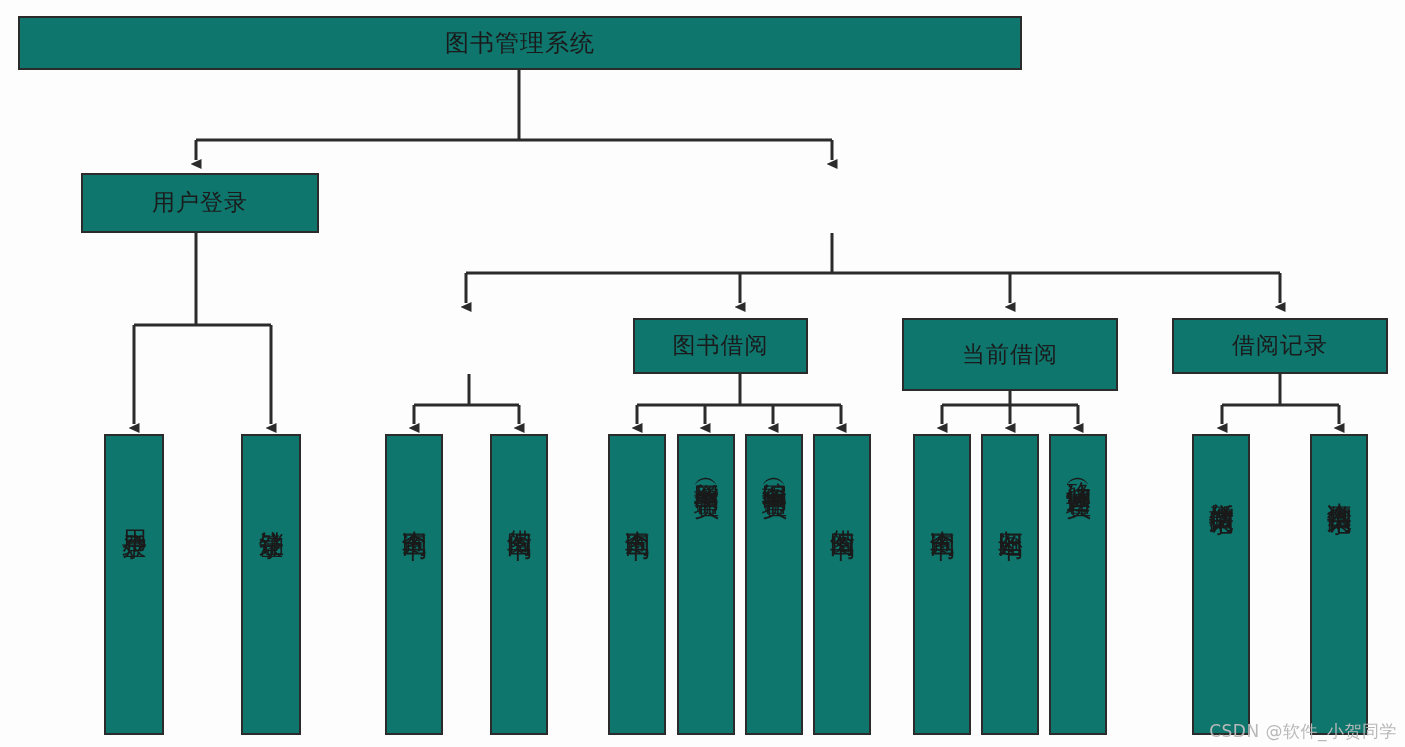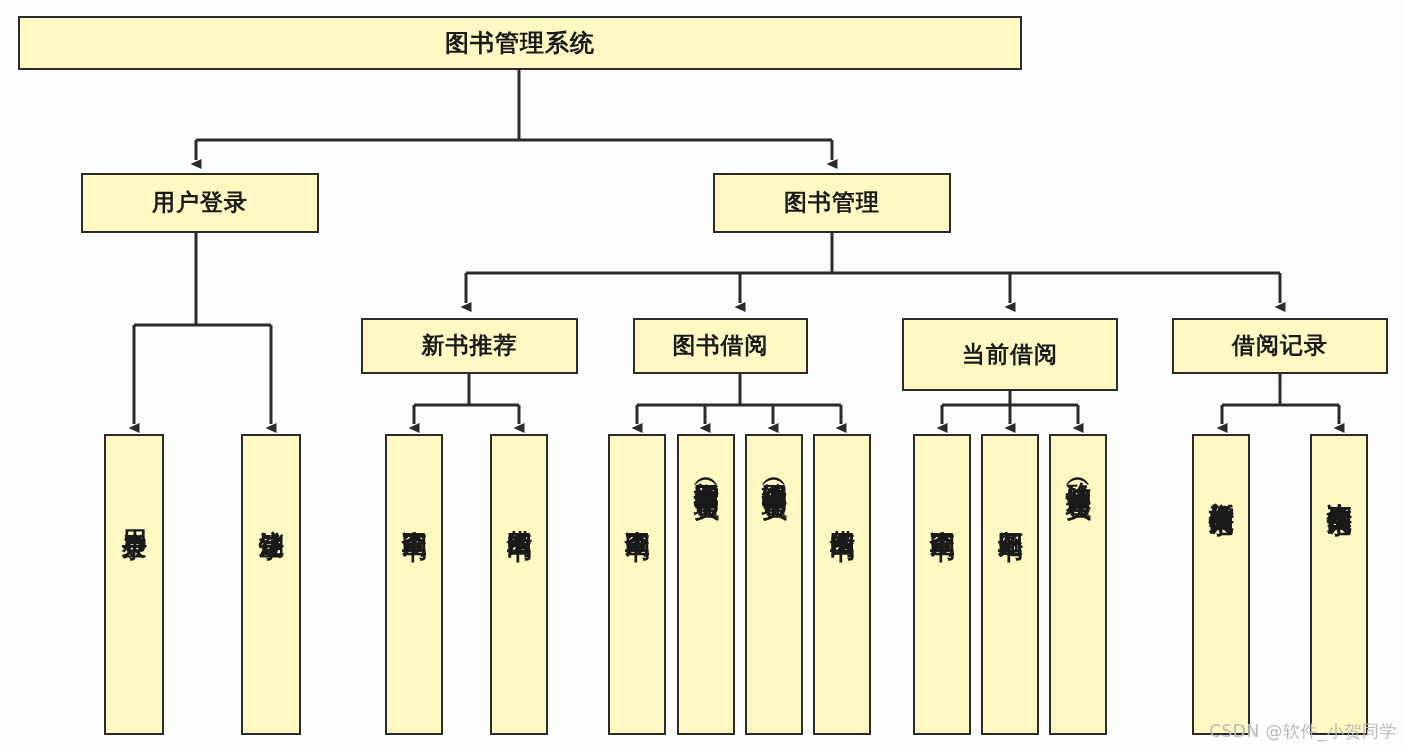--- a/index.html
+++ b/index.html
@@ -22,27 +22,26 @@
     position: absolute;
     left: 0;
     top: 0;
     width: 1405px;
     height: 747px;
     pointer-events: none;
   }
   .node {
     position: absolute;
     box-sizing: border-box;
-    background: #fef9c3;
+    background: #0f766e;
     border: 2px solid #2b2b2b;
     display: flex;
     align-items: center;
     justify-content: center;
     color: #1a1a1a;
-    font-weight: bold;
   }
   .node.horizontal .node-label {
     writing-mode: horizontal-tb;
     font-size: 23px;
     line-height: 1.2;
     letter-spacing: 1px;
     white-space: nowrap;
   }
   .node.vertical {
     align-items: flex-start;
@@ -135,27 +134,21 @@
   </svg>
 
   <div class="node horizontal" id="root-node" style="left:18px; top:16px; width:1004px; height:54px;">
     <span class="node-label">图书管理系统</span>
   </div>
 
   <div class="node horizontal" style="left:81px; top:173px; width:238px; height:60px;">
     <span class="node-label">用户登录</span>
   </div>
 
-  <div class="node horizontal" style="left:713px; top:173px; width:238px; height:60px;">
-    <span class="node-label">图书管理</span>
-  </div>
-
-  <div class="node horizontal" style="left:361px; top:318px; width:217px; height:56px;">
-    <span class="node-label">新书推荐</span>
-  </div>
+
 
   <div class="node horizontal" style="left:633px; top:318px; width:175px; height:56px;">
     <span class="node-label">图书借阅</span>
   </div>
 
   <div class="node horizontal" style="left:902px; top:318px; width:216px; height:73px;">
     <span class="node-label">当前借阅</span>
   </div>
 
   <div class="node horizontal" style="left:1172px; top:318px; width:216px; height:56px;">

